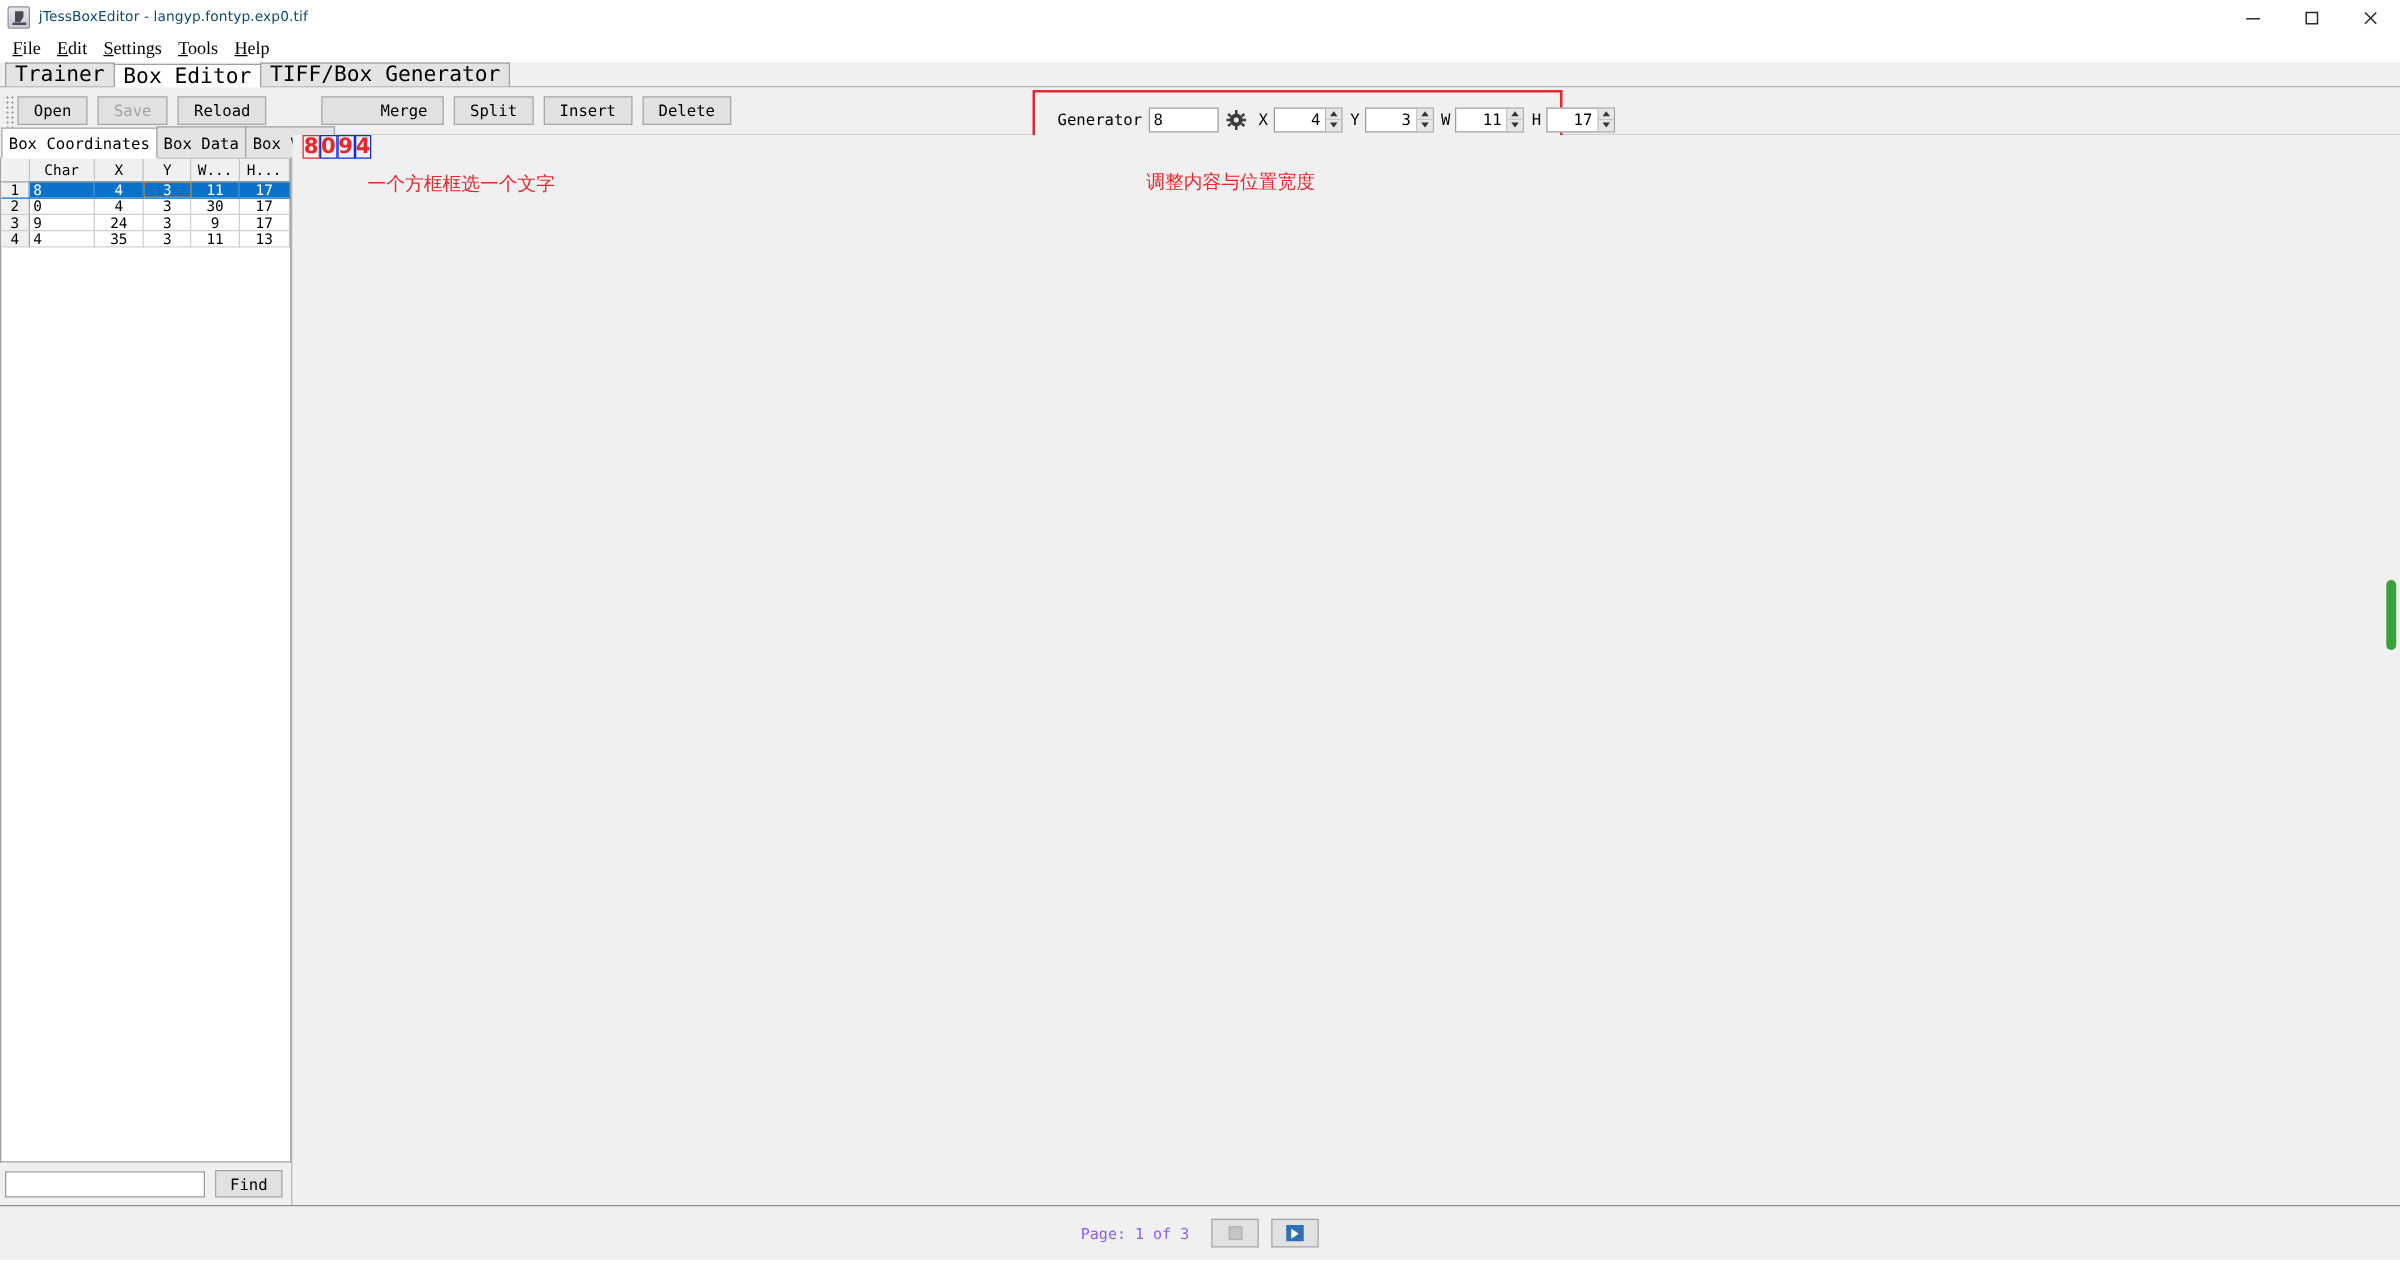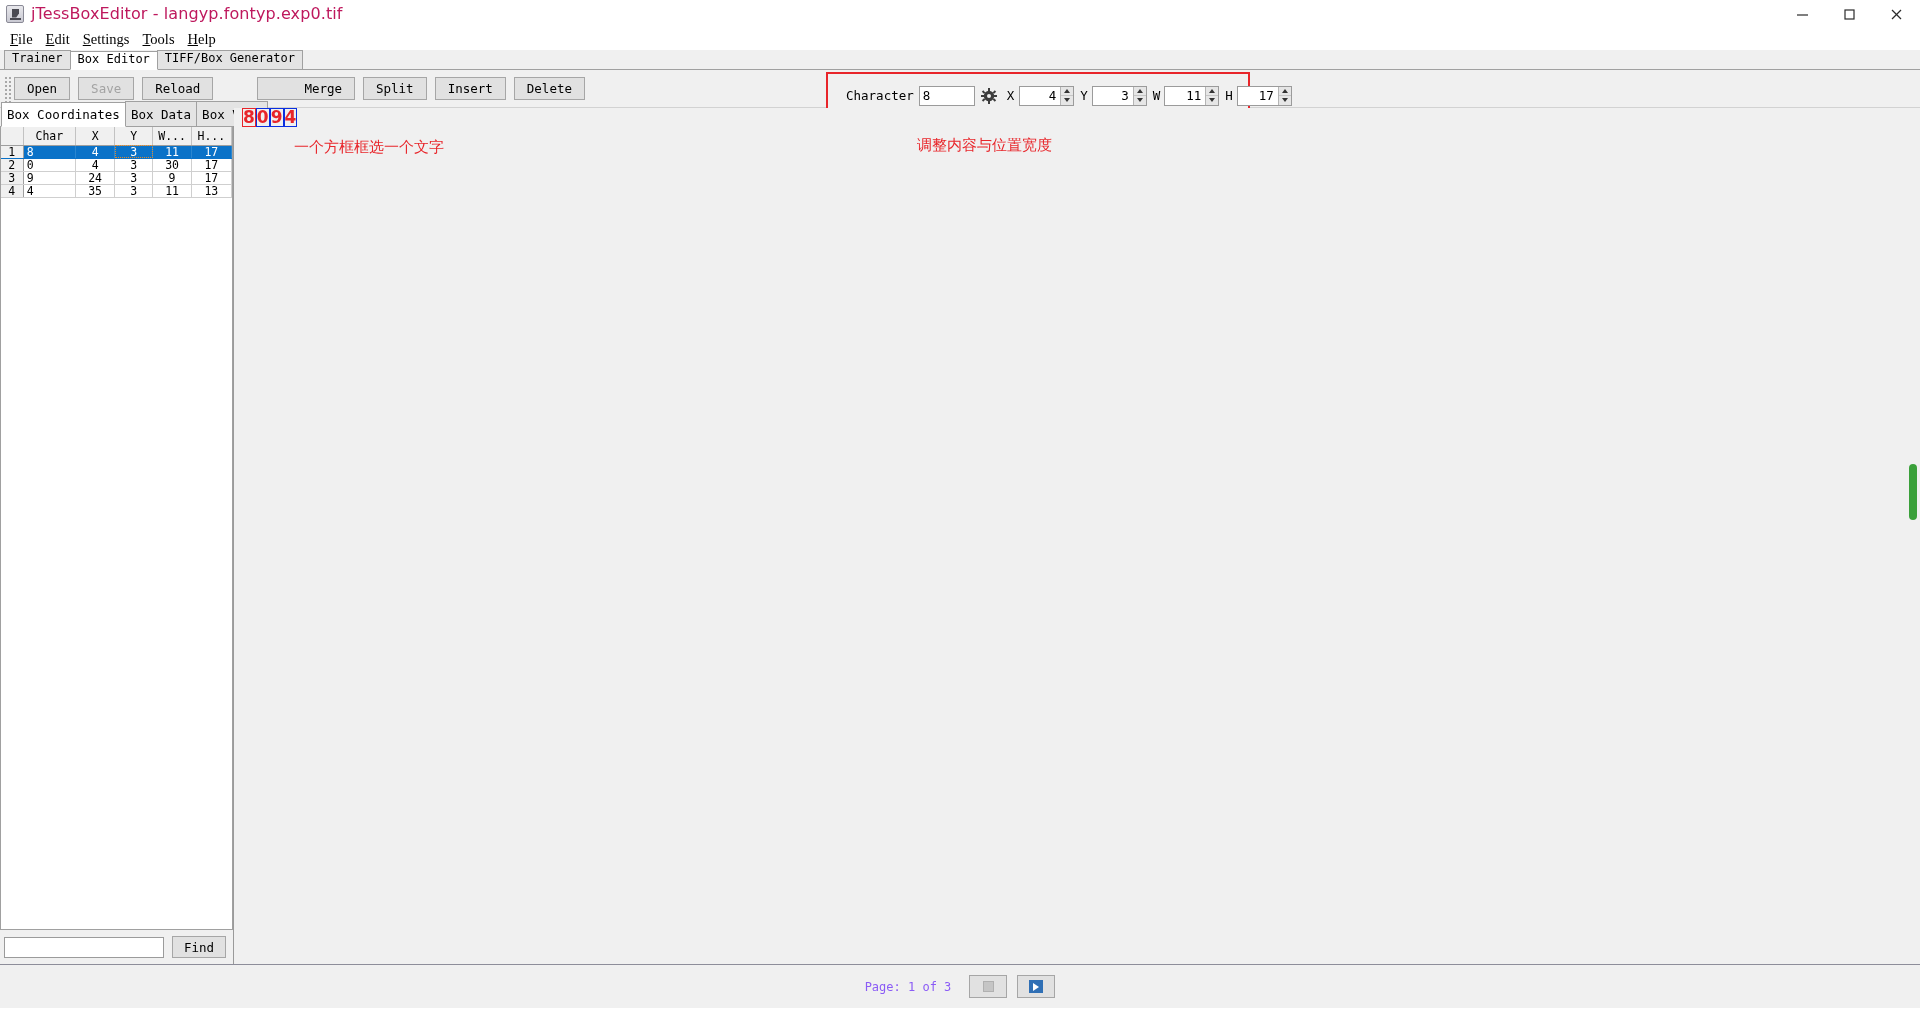--- a/index.html
+++ b/index.html
@@ -37,22 +37,22 @@
     background: #4a4a52;
     clip-path: polygon(0 0,100% 0,100% 55%,60% 100%,0 100%);
   }
   .title-icon::after {
     content: "";
     position: absolute; left: 3px; bottom: 2px;
     width: 11px; height: 2px;
     background: #4a4a52;
   }
   .title-text {
-    font-size: 16px;
-    color: #be185d;
+    font-size: 11px;
+    color: #0c4a6e;
     letter-spacing: 0.1px;
     white-space: nowrap;
     font-family: "DejaVu Sans", sans-serif;
   }
   .win-buttons {
     position: absolute; right: 0; top: 0;
     height: 28px; display: flex;
   }
   .win-btn {
     width: 47px; height: 28px;
@@ -85,23 +85,23 @@
     display: flex;
     align-items: flex-end;
     padding-left: 4px;
     border-bottom: 1px solid #a0a0a0;
     position: relative;
   }
   .tab {
     height: 19px;
     padding: 0 7px;
     font-family: "DejaVu Sans Mono", monospace;
-    font-size: 12px;
-    color: #000;
-    display: flex; align-items: flex-start;
+    font-size: 17px;
+    color: #000;
+    display: flex; align-items: center;
     border: 1px solid #a0a0a0;
     border-bottom: none;
     background: #e4e4e4;
     margin-right: -1px;
     white-space: nowrap;
   }
   .tab.active {
     background: #ffffff;
     position: relative;
     z-index: 2;
@@ -492,21 +492,21 @@
   <div class="grip"></div>
   <div class="tbtn">Open</div>
   <div class="tbtn disabled">Save</div>
   <div class="tbtn">Reload</div>
   <div class="tbtn gap-left">Merge</div>
   <div class="tbtn">Split</div>
   <div class="tbtn">Insert</div>
   <div class="tbtn">Delete</div>
 
   <div class="charpanel">
-    <div class="lbl-mono">Character</div>
+    <div class="lbl-mono">Generator</div>
     <input class="char-input" value="8" style="">
     <div class="gear-btn">
       <svg width="16" height="16" viewBox="0 0 16 16">
         <g fill="#3d3d3d">
           <circle cx="8" cy="8" r="5.2"></circle>
           <rect x="7" y="0" width="2" height="3.2"></rect>
           <rect x="7" y="12.8" width="2" height="3.2"></rect>
           <rect x="0" y="7" width="3.2" height="2"></rect>
           <rect x="12.8" y="7" width="3.2" height="2"></rect>
           <rect x="1.6" y="2.6" width="2" height="3" transform="rotate(-45 2.6 4.1)"></rect>

